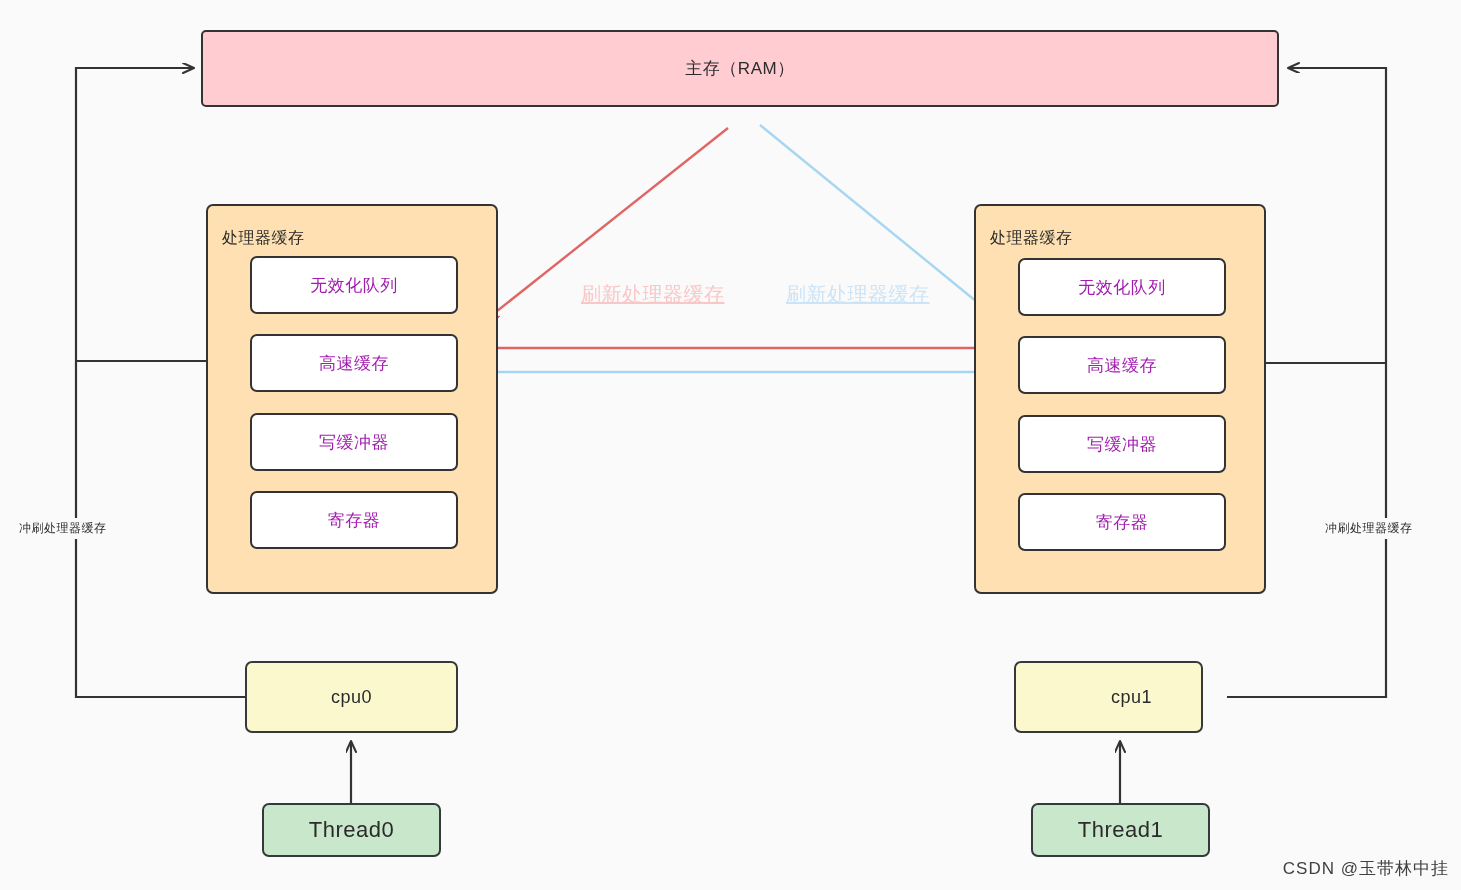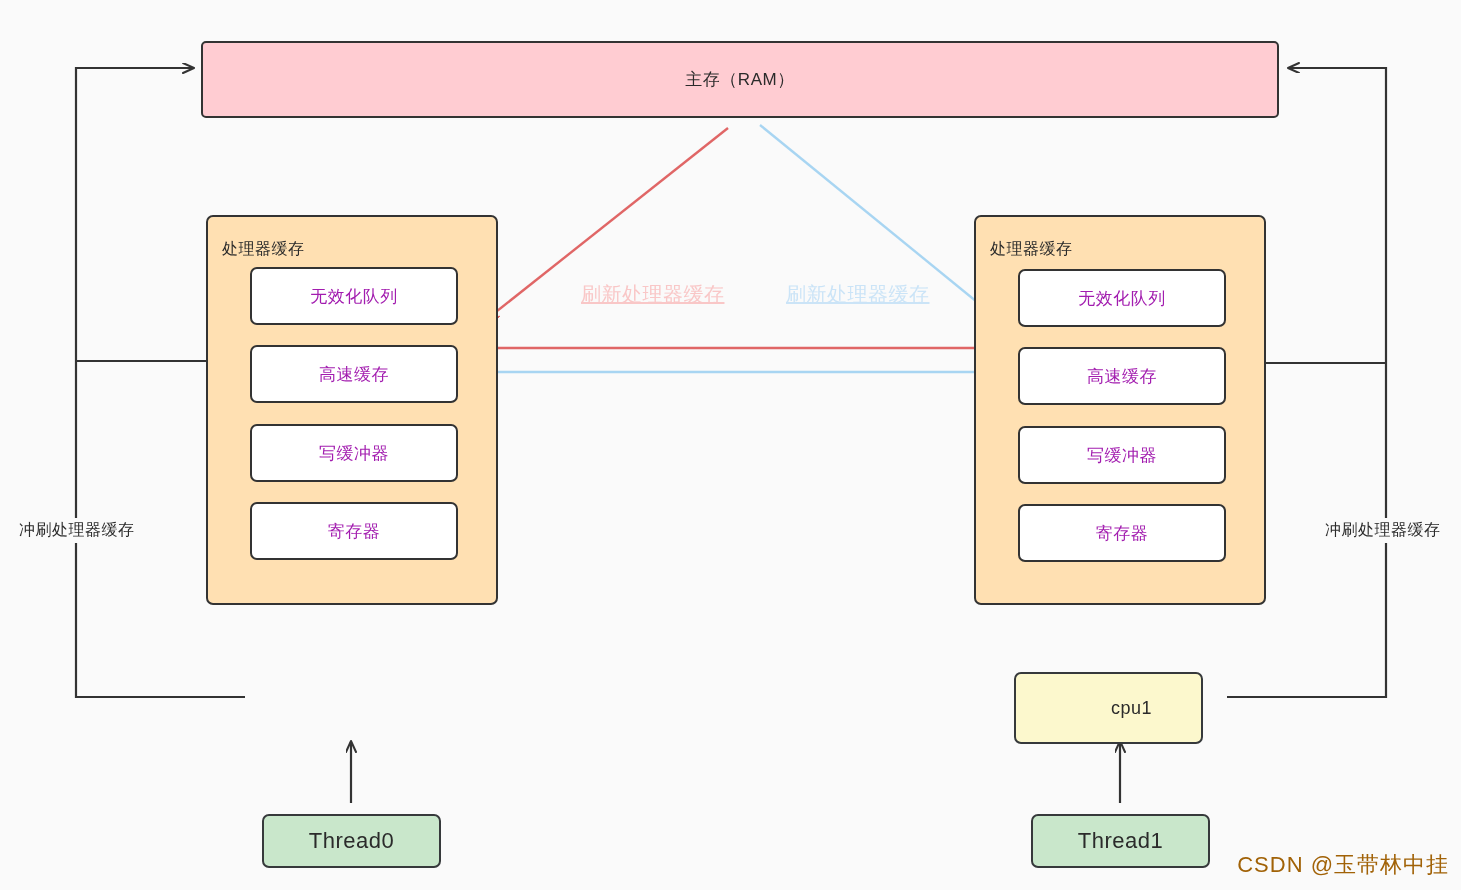--- a/index.html
+++ b/index.html
@@ -30,21 +30,20 @@
     position: absolute;
     box-sizing: border-box;
     border: 2px solid #36393b;
     border-radius: 6px;
     display: flex;
     align-items: center;
     justify-content: center;
     color: #2b2b2b;
     font-size: 17px;
     letter-spacing: 0.5px;
-    margin-top: 11px;
   }
   .ram {
     background: #ffccd2;
     border-color: #333333;
     border-radius: 5px;
   }
   .cachegroup {
     background: #ffe0b2;
     border-color: #333333;
     display: block;
@@ -78,43 +77,43 @@
     font-size: 18px;
   }
   .thread {
     background: #c9e7cb;
     border-color: #36393b;
     border-radius: 7px;
     font-size: 22px;
   }
   .edgelabel {
     position: absolute;
-    font-size: 16px;
+    font-size: 12px;
     color: #2b2b2b;
     white-space: nowrap;
     background: #fafafa;
     padding: 2px 3px;
     letter-spacing: 0.5px;
   }
   .flushlabel {
     position: absolute;
     font-size: 20px;
     white-space: nowrap;
     letter-spacing: 0.5px;
     background: transparent;
     text-decoration: underline;
   }
   .flushlabel.red { color: #f9c7c7; }
   .flushlabel.blue { color: #cbe4f7; }
   .watermark {
     position: absolute;
     right: 12px;
     bottom: 10px;
-    font-size: 22px;
-    color: #a16207;
+    font-size: 17px;
+    color: #404040;
     letter-spacing: 1px;
   }
 </style>
 </head>
 <body>
 
 <div id="canvas">
 
   <svg id="wires" viewBox="0 0 1461 890" width="1461" height="890">
     <defs>
@@ -191,20 +190,23 @@
 
     <div class="inner" style="left:42px; top:209px; width:208px; height:58px;">
       <span>写缓冲器</span>
     </div>
 
     <div class="inner" style="left:42px; top:287px; width:208px; height:58px;">
       <span>寄存器</span>
     </div>
   </div>
 
+  <div class="node cpu" style="left:245px; top:661px; width:213px; height:72px;">
+    <span>cpu0</span>
+  </div>
 
   <div class="node cpu" style="left:1014px; top:661px; width:189px; height:72px;padding-left:46px;">
     <span>cpu1</span>
   </div>
 
   <div class="node thread" style="left:262px; top:803px; width:179px; height:54px;">
     <span>Thread0</span>
   </div>
 
   <div class="node thread" style="left:1031px; top:803px; width:179px; height:54px;">

